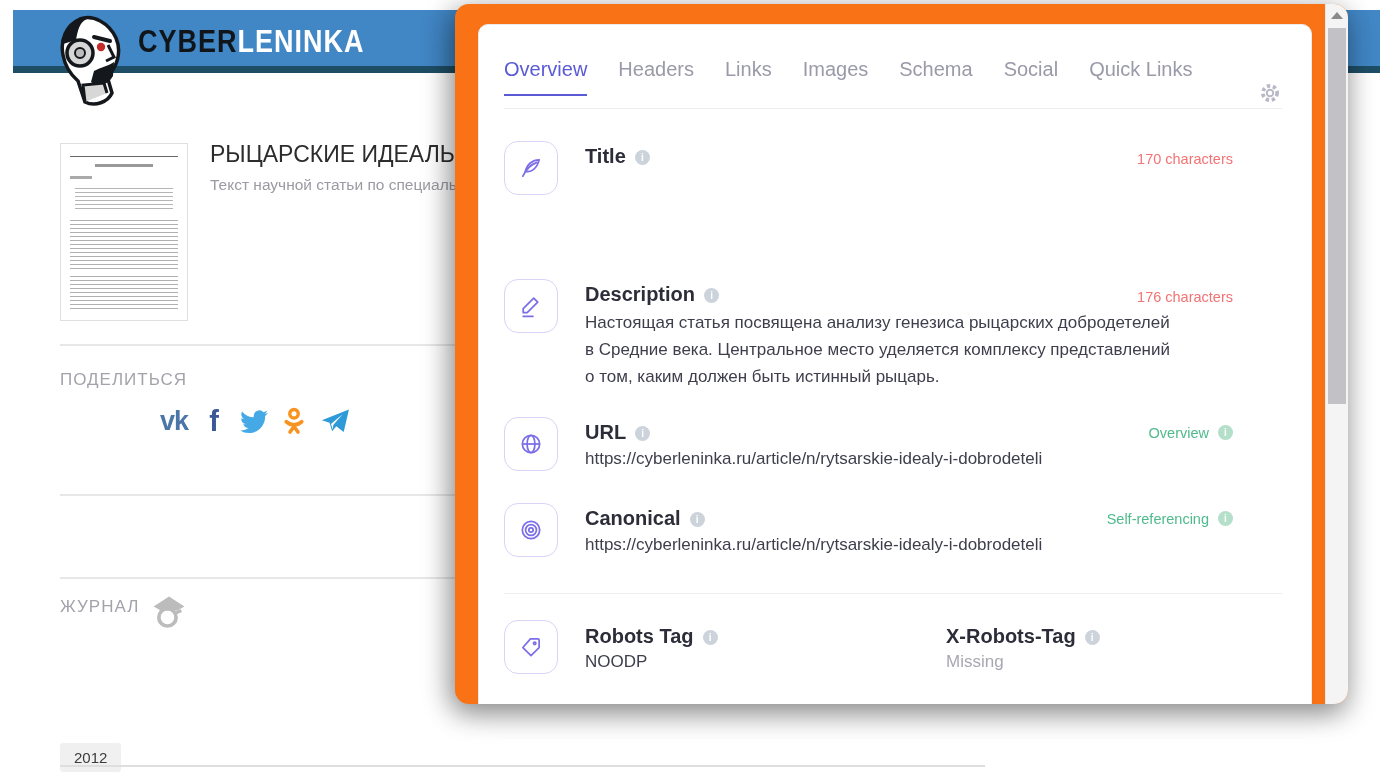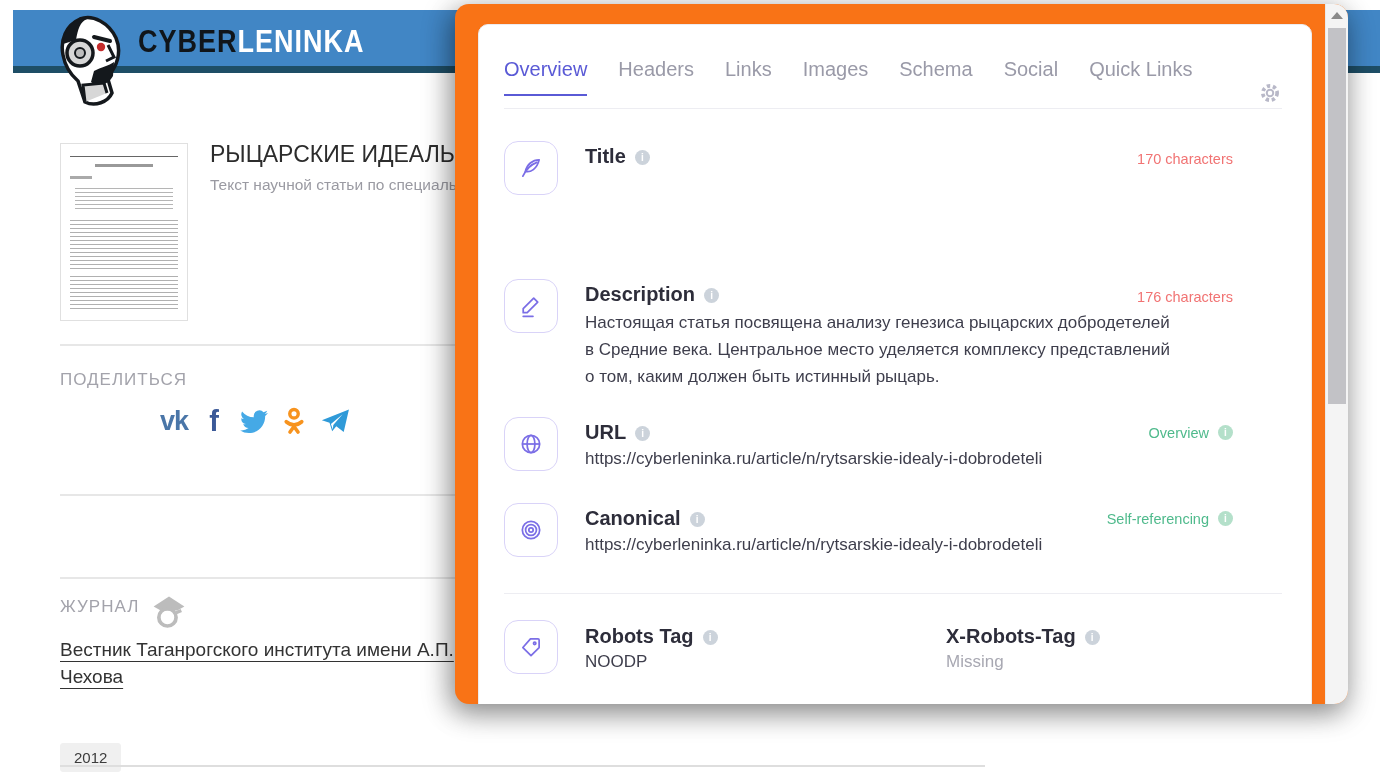--- a/index.html
+++ b/index.html
@@ -159,21 +159,20 @@
   <div class="page-div" style="top:577px"></div>
 
   <div class="sec-label" style="top:597px">ЖУРНАЛ</div>
   <div class="gs-icon">
     <svg viewBox="0 0 24 26" width="38" height="40">
       <path d="M2 9.5L12 3l10 6.5-4.6 2.6H6.6z" fill="#bcbcbc"></path>
       <circle cx="11" cy="16.5" r="5.6" fill="none" stroke="#bcbcbc" stroke-width="2.4"></circle>
       <path d="M16.6 13.5l3.4-1.5" stroke="#bcbcbc" stroke-width="2.2"></path>
     </svg>
   </div>
-  <div class="journal-link">Вестник Таганрогского института имени А.П. Чехова</div>
   <div class="chip year">2012</div>
 
   <div class="page-div" style="top:765px;background:#dedede;"></div>
 
   <div class="panel">
     <div class="card">
 
       <div class="tabs">
         <div class="tab active">Overview</div>
         <div class="tab">Headers</div>

